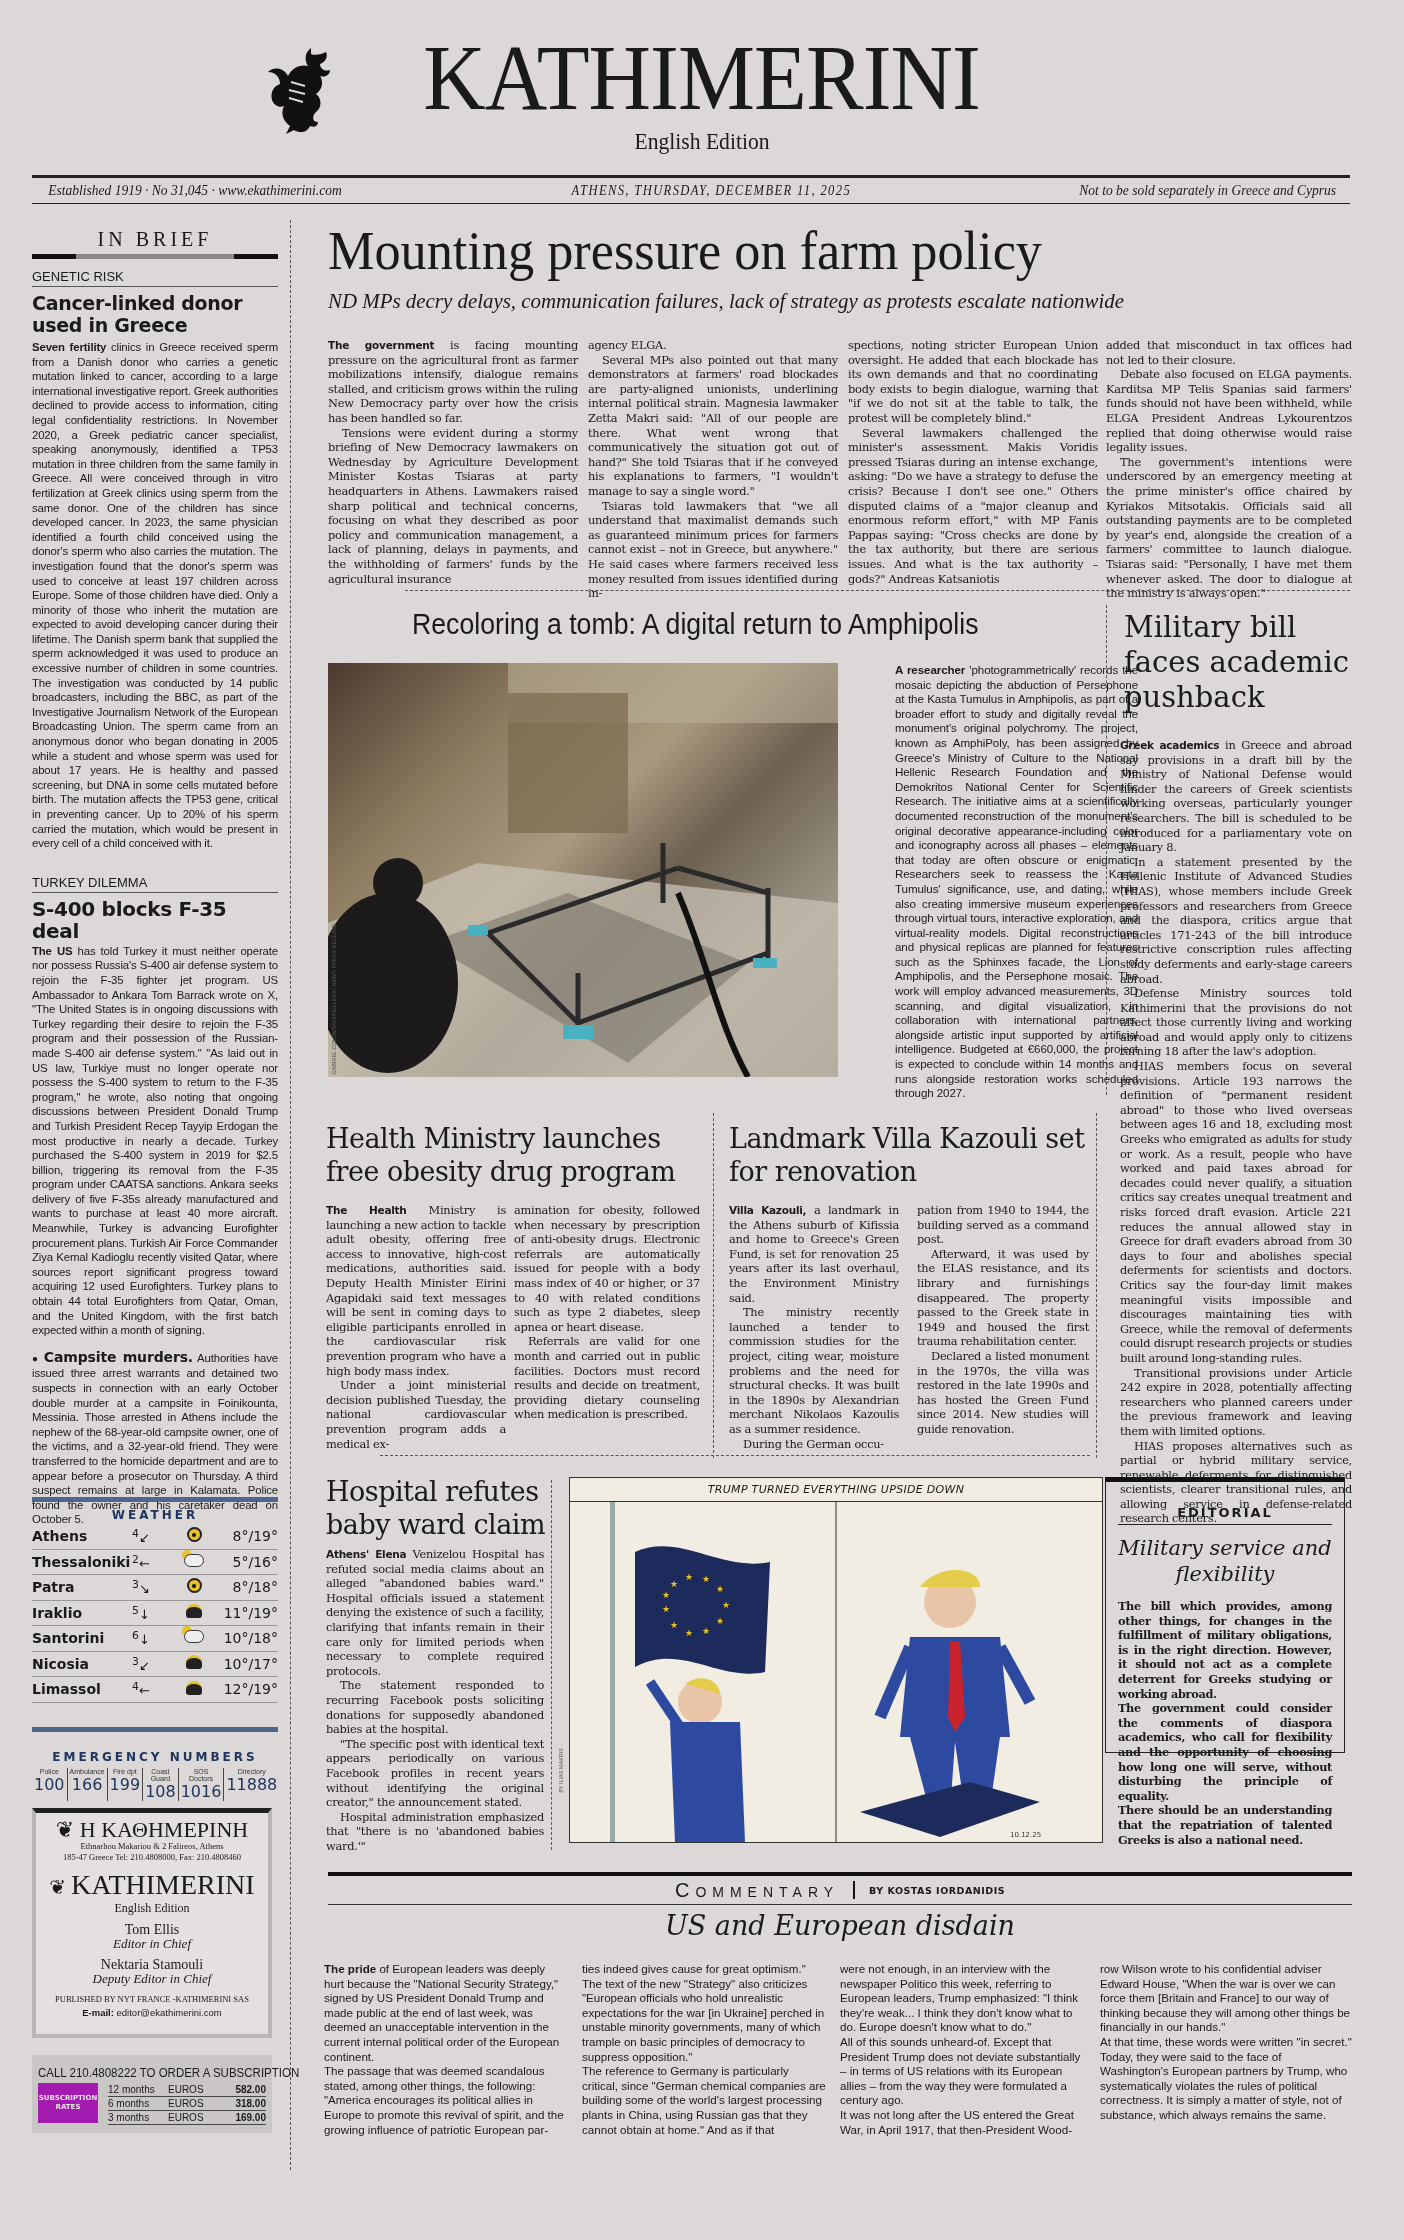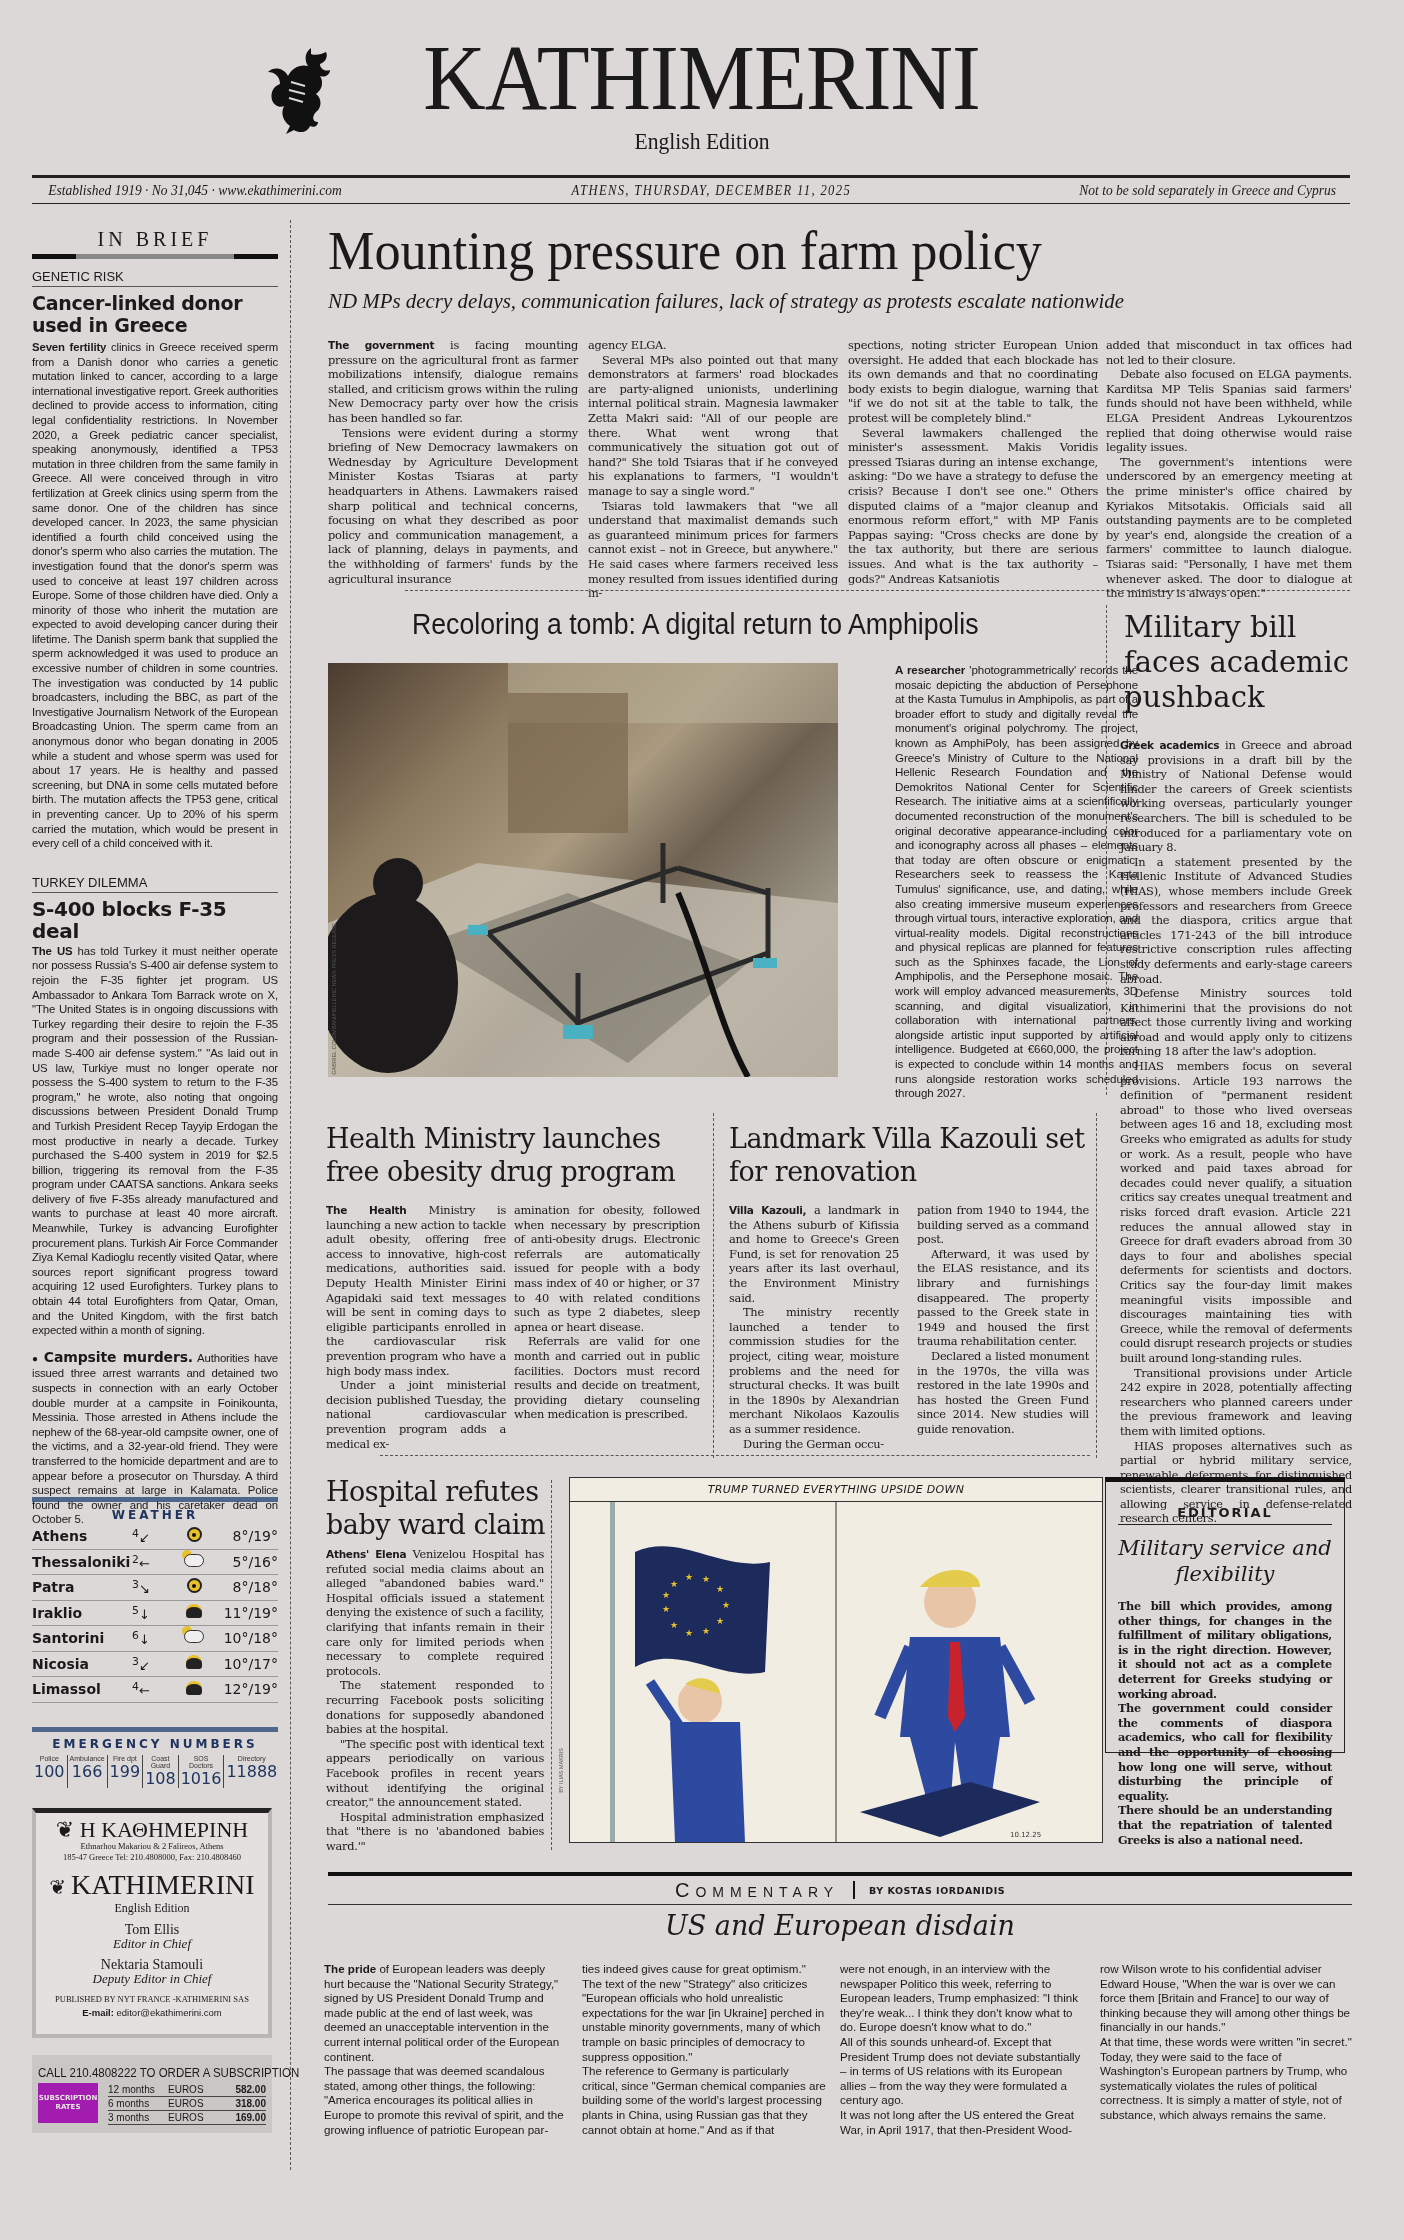--- a/index.html
+++ b/index.html
@@ -29,21 +29,21 @@
 .wrow .city{flex:1}
 .wrow .wind{width:38px;font-size:13px;font-weight:normal}
 .wrow .sky{width:48px;text-align:center}
 .wrow .temp{width:60px;text-align:right;font-weight:normal;font-size:14px}
 .sun{display:inline-block;width:15px;height:15px;border-radius:50%;background:#e8c02a;border:2px solid #222;position:relative}
 .sun:after{content:"";position:absolute;left:3.5px;top:3.5px;width:4px;height:4px;border-radius:50%;background:#111}
 .cloud{display:inline-block;width:20px;height:13px;border-radius:8px;border:1.5px solid #333;background:#eee;position:relative}
 .cloud:before{content:"";position:absolute;left:-3px;top:-5px;width:10px;height:10px;border-radius:50%;background:#e8c02a;z-index:-1}
 .storm{display:inline-block;width:16px;height:14px;border-radius:8px 8px 3px 3px;background:#222;border-top:3px solid #e8c02a}
 .emerg{left:32px;top:1727px;width:246px}
-.etitle{text-align:center;color:#1f3560;font-family:"DejaVu Sans",sans-serif;font-weight:bold;font-size:12px;letter-spacing:3px;margin:5px 0 4px}
+.etitle{text-align:center;color:#1f3560;font-family:"DejaVu Sans",sans-serif;font-weight:bold;font-size:12px;letter-spacing:3px;margin:18px 0 4px}
 .erow{display:flex;justify-content:space-between}
 .ecell{text-align:center;border-left:1px solid #444;padding:0 2px}
 .ecell:first-child{border-left:none}
 .elbl{font-family:"Liberation Sans",sans-serif;font-size:7px;color:#333}
 .enum{font-family:"DejaVu Sans",sans-serif;font-size:16px;color:#1f3560}
 .imprint{left:32px;top:1808px;width:240px;height:230px;background:#e3e0df;border:4px solid #b9b5b4;border-top:5px solid #222;text-align:center;padding-top:6px}
 .imp-gr{font-family:"Liberation Serif",serif;font-size:22px;line-height:22px}
 .imp-small{font-family:"Liberation Serif",serif;font-size:8.5px;line-height:11px}
 .imp-k{font-family:"Liberation Serif",serif;font-size:28px;line-height:28px;margin-top:8px}
 .imp-ed{font-family:"Liberation Serif",serif;font-size:12px}

